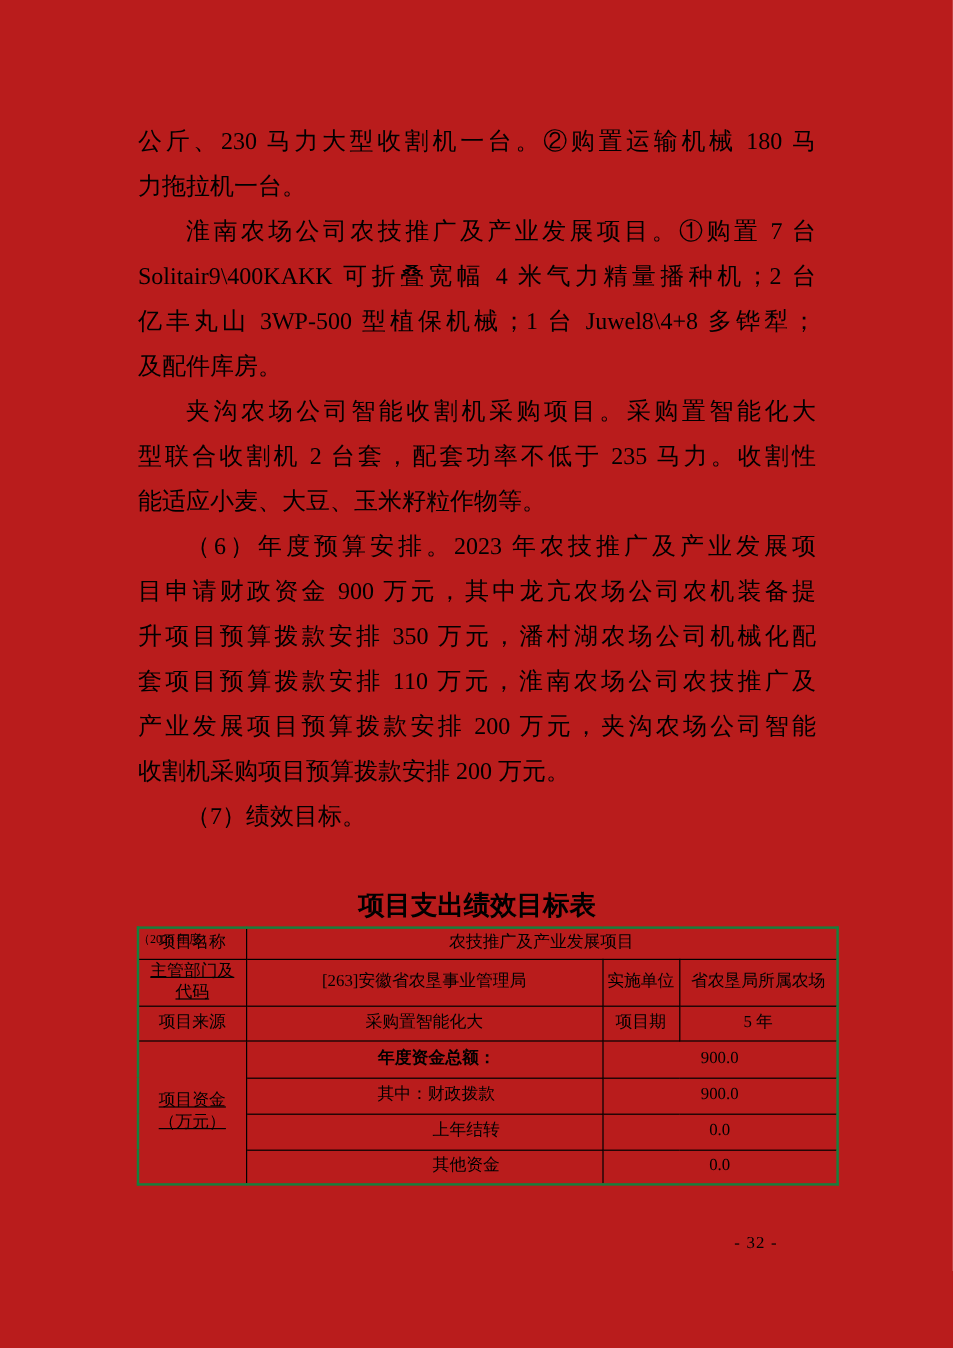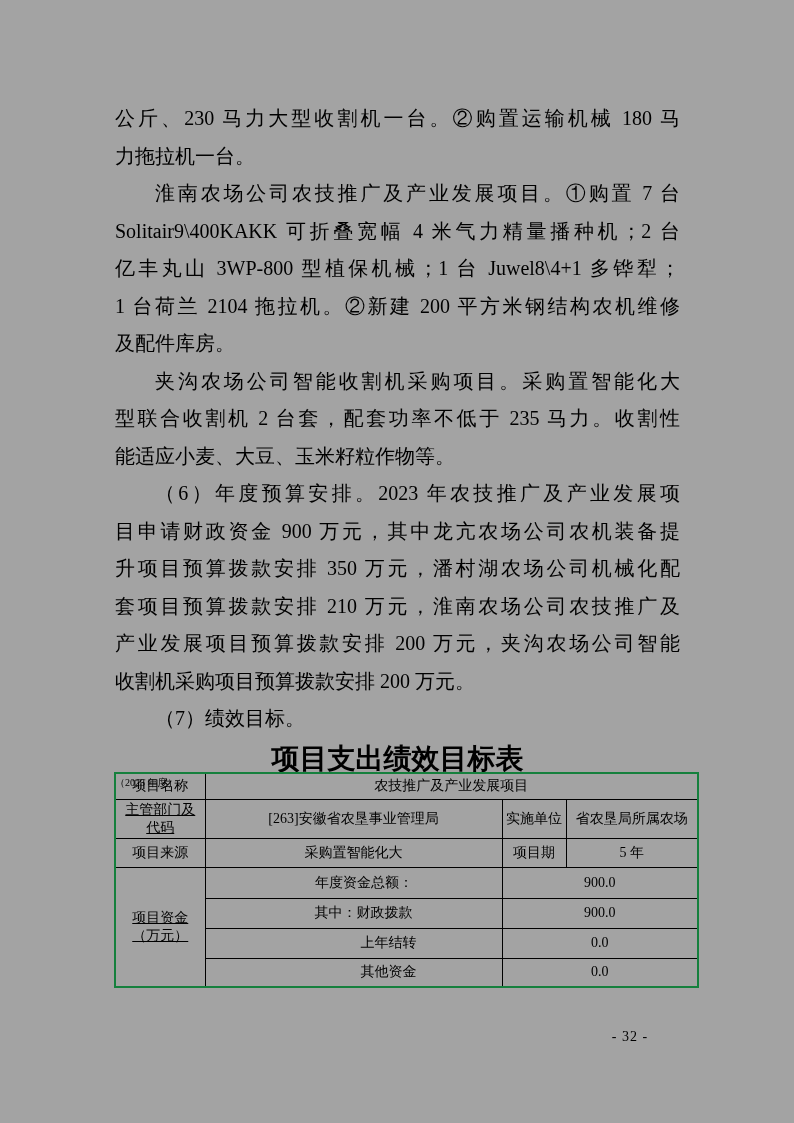--- a/index.html
+++ b/index.html
@@ -1,36 +1,36 @@
 <!DOCTYPE html>
 <html><head>
 <meta charset="utf-8">
 <style>
   html,body{margin:0;padding:0;}
   body{
     width:794px;height:1123px;background:#ffffff;color:#000;
     font-family:"Liberation Serif","DejaVu Serif",serif;
     position:relative;overflow:hidden;
   }
-  .page{position:absolute;inset:0;background:#a3a3a3;}
+  .page{position:absolute;inset:0;background:#b91c1c;}
 
   
   .content{position:absolute;left:115px;top:100px;width:565px;font-size:20px;}
   .line{
     line-height:37.5px;height:37.5px;
     text-align:justify;text-align-last:justify;
     overflow:hidden;
   }
   .line.final{text-align-last:left;}
   .para.indent .line:first-child{text-indent:2em;}
 
   
   .tbl-title{
     position:absolute;left:115px;top:740px;width:565px;
-    text-align:center;font-size:28px;font-weight:bold;
+    text-align:center;font-size:22px;font-weight:bold;
     font-family:"Liberation Sans","DejaVu Sans",sans-serif;
     margin:0;
   }
   .tbl-subtitle{
     position:absolute;left:115px;top:776px;width:565px;
     text-align:left;font-size:10px;
   }
 
   
   table.perf{
@@ -39,21 +39,21 @@
     border:2px solid #15803d;
   }
   table.perf td{
     border:1px solid #000;
     font-size:14px;line-height:18px;
     text-align:center;vertical-align:middle;
     padding:1px 2px;overflow:hidden;
   }
   td.pre{white-space:pre-line;text-decoration:underline;}
   td.lbl{text-align:left;}
-  td.lbl.ind1{padding-left:23px;}
+  td.lbl.ind1{padding-left:23px;font-weight:bold;}
   td.lbl.ind2{padding-left:22px;}
   td.lbl.ind3{padding-left:72px;}
   td.val{text-align:right;padding-right:7px;}
 
   .page-number{
     position:absolute;left:580px;top:1029px;width:100px;
     text-align:center;font-size:14px;letter-spacing:1px;
   }
 </style>
 </head>
@@ -64,36 +64,35 @@
   <div class="content">
 
     <div class="para">
       <div class="line">公斤、230 马力大型收割机一台。②购置运输机械 180 马</div>
       <div class="line final">力拖拉机一台。</div>
     </div>
 
     <div class="para indent">
       <div class="line">淮南农场公司农技推广及产业发展项目。①购置 7 台</div>
       <div class="line">Solitair9\400KAKK 可折叠宽幅 4 米气力精量播种机；2 台</div>
-      <div class="line">亿丰丸山 3WP-800 型植保机械；1 台 Juwel8\4+1 多铧犁；</div>
-      <div class="line">1 台荷兰 2104 拖拉机。②新建 200 平方米钢结构农机维修</div>
+      <div class="line">亿丰丸山 3WP-500 型植保机械；1 台 Juwel8\4+8 多铧犁；</div>
       <div class="line final">及配件库房。</div>
     </div>
 
     <div class="para indent">
       <div class="line">夹沟农场公司智能收割机采购项目。采购置智能化大</div>
       <div class="line">型联合收割机 2 台套，配套功率不低于 235 马力。收割性</div>
       <div class="line final">能适应小麦、大豆、玉米籽粒作物等。</div>
     </div>
 
     <div class="para indent">
       <div class="line">（6）年度预算安排。2023 年农技推广及产业发展项</div>
       <div class="line">目申请财政资金 900 万元，其中龙亢农场公司农机装备提</div>
       <div class="line">升项目预算拨款安排 350 万元，潘村湖农场公司机械化配</div>
-      <div class="line">套项目预算拨款安排 210 万元，淮南农场公司农技推广及</div>
+      <div class="line">套项目预算拨款安排 110 万元，淮南农场公司农技推广及</div>
       <div class="line">产业发展项目预算拨款安排 200 万元，夹沟农场公司智能</div>
       <div class="line final">收割机采购项目预算拨款安排 200 万元。</div>
     </div>
 
     <div class="para indent">
       <div class="line final">（7）绩效目标。</div>
     </div>
 
   </div>
 

